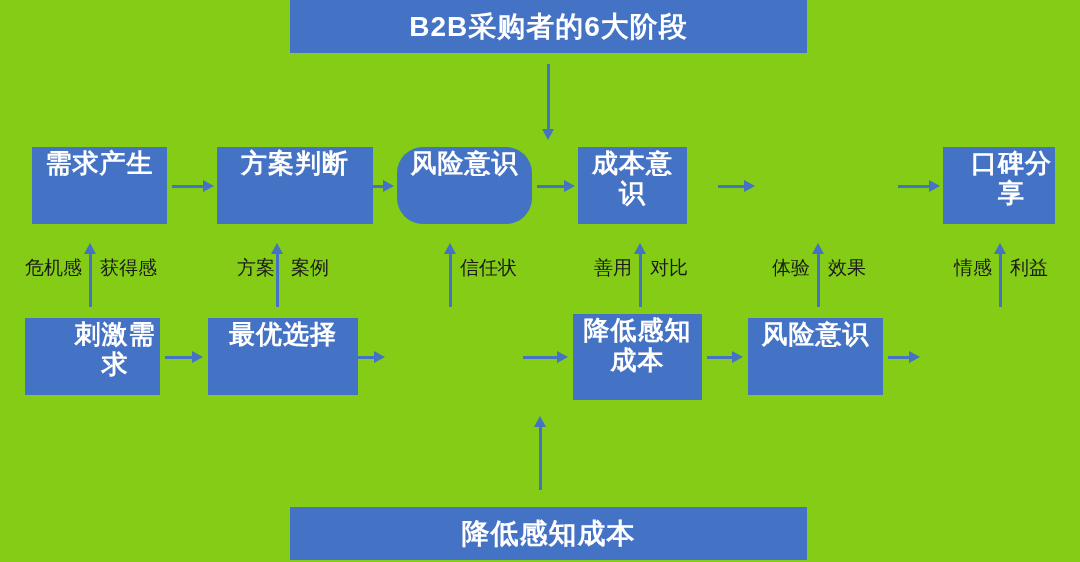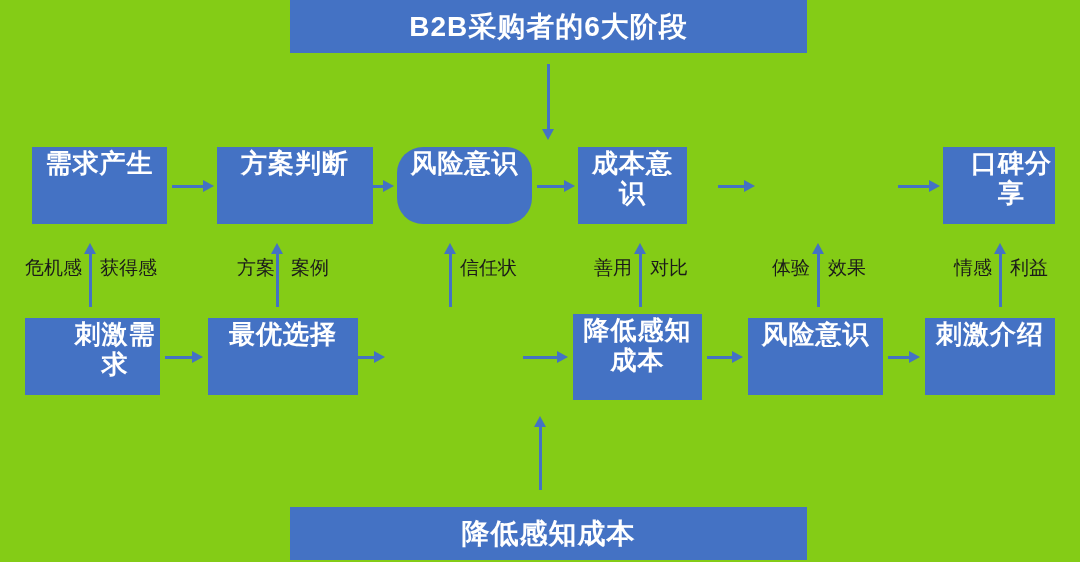--- a/index.html
+++ b/index.html
@@ -151,23 +151,20 @@
     </div>
   <div class="box" style="left:208px;top:318px;width:150px;height:77px;">
       <span>最优选择</span>
     </div>
   <div class="box" style="left:573px;top:314px;width:129px;height:86px;">
       <span>降低感知成本</span>
     </div>
   <div class="box" style="left:748px;top:318px;width:135px;height:77px;">
       <span>风险意识</span>
     </div>
-  <div class="box" style="left:925px;top:318px;width:130px;height:77px;">
-      <span>刺激介绍</span>
-    </div>
 
   <div class="h-arrow" style="left:165px;top:351px;width:38px;">
       <span class="h-line"></span>
       <span class="h-head"></span>
     </div>
   <div class="h-arrow" style="left:348px;top:351px;width:37px;">
       <span class="h-line"></span>
       <span class="h-head"></span>
     </div>
   <div class="h-arrow" style="left:523px;top:351px;width:45px;">

